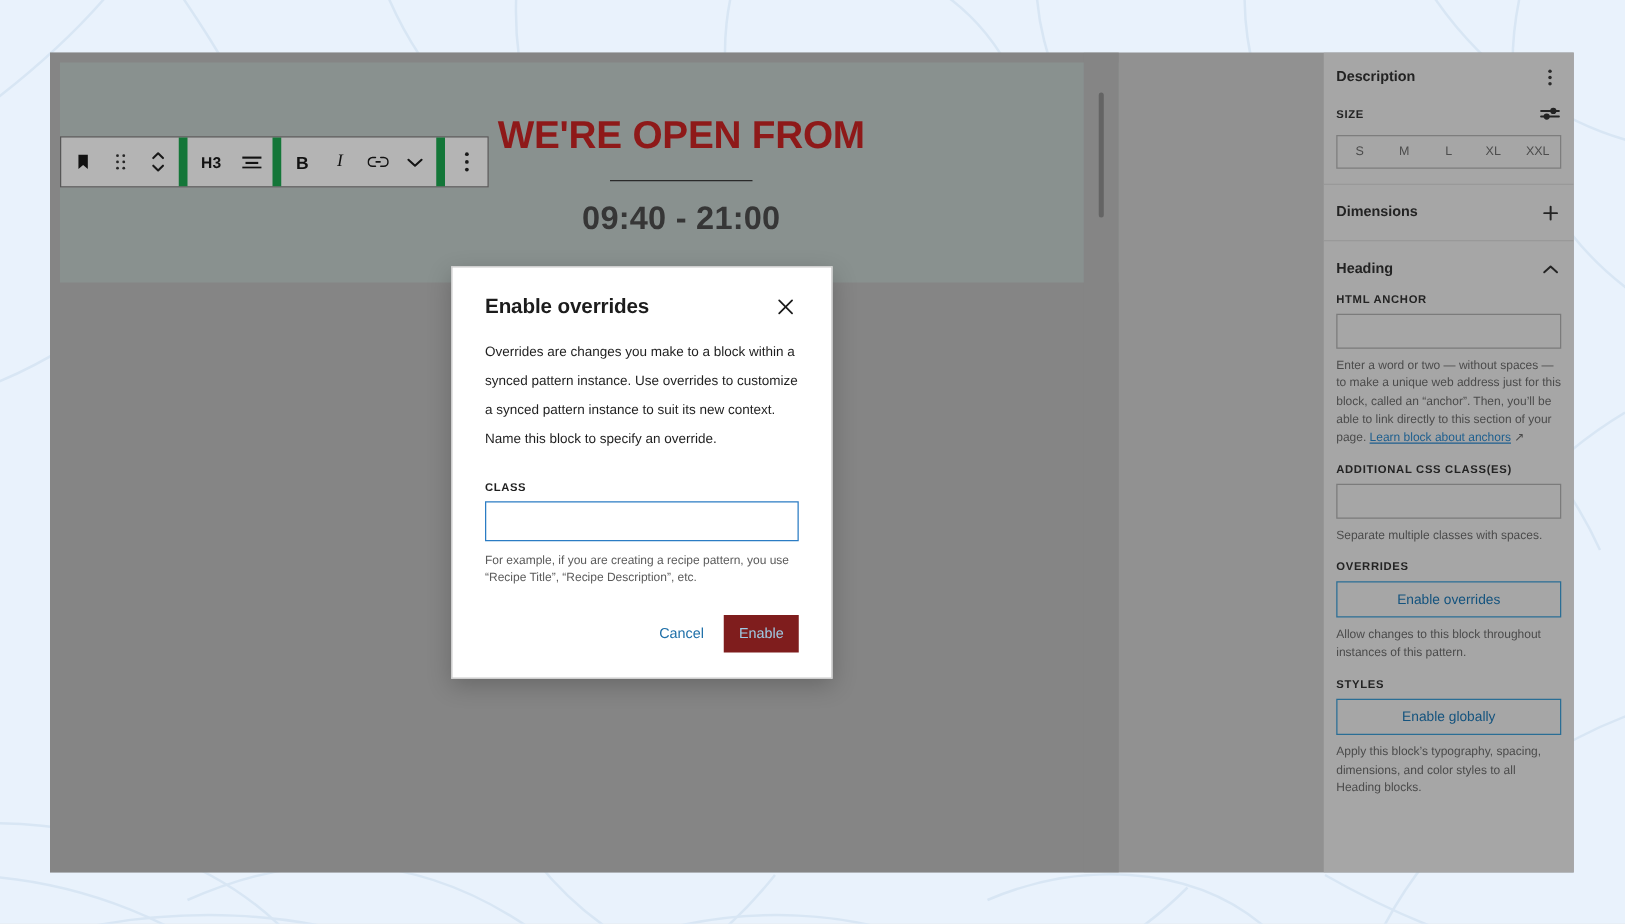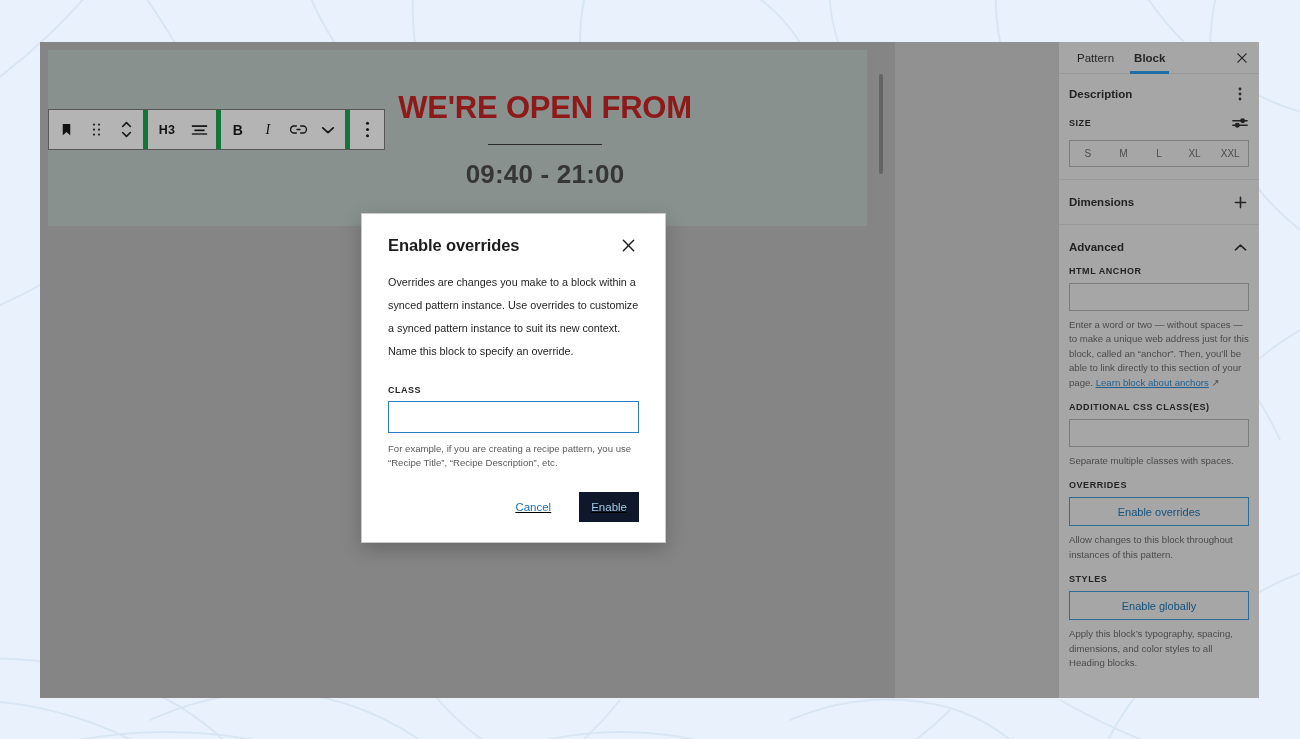--- a/index.html
+++ b/index.html
@@ -90,21 +90,21 @@
     height: 41px;
     display: flex;
     align-items: stretch;
     background: #c4c4c4;
     border: 1px solid #5f5f5f;
     z-index: 40;
   }
   .tb-group {
     display: flex;
     align-items: center;
-    border-right: 5px solid #15803d;
+    border-right: 7px solid #15803d;
     padding: 0 2px;
   }
   .tb-group:last-child { border-right: none; }
   .tb-btn {
     width: 30px; height: 39px;
     display: flex; align-items: center; justify-content: center;
     color: #1a1a1a;
     cursor: pointer;
     background: transparent;
     border: none;
@@ -311,38 +311,37 @@
     margin: 9px 0 0 0;
     font-size: 9.6px;
     line-height: 14px;
     color: #5b5b5b;
   }
   #dialog-actions {
     margin-top: 22px;
     display: flex;
     align-items: center;
     justify-content: flex-end;
-    gap: 16px;
-    text-decoration: underline;
+    gap: 4px;
   }
   #btn-cancel {
     height: 30px;
     padding: 0 12px;
     background: transparent;
     border: none;
     color: #1e6fa8;
     font-size: 11.5px;
     cursor: pointer;
     font-family: "Liberation Sans", sans-serif;
   }
   #btn-enable {
     height: 30px;
     min-width: 52px;
     padding: 0 12px;
-    background: #0f172a;
+    background: #7f1d1d;
     border: none;
     color: #9fcbe4;
     font-size: 11.5px;
     cursor: pointer;
     font-family: "Liberation Sans", sans-serif;
   }
 </style>
 </head>
 <body>
 
@@ -486,30 +485,20 @@
       <div id="dialog-actions">
         <button id="btn-cancel">Cancel</button>
         <button id="btn-enable">Enable</button>
       </div>
     </div>
 
   </div>
 
   <div id="sidebar">
 
-    <div id="sb-tabs">
-      <div class="sb-tab">Pattern</div>
-      <div class="sb-tab active">Block</div>
-      <div id="sb-close">
-        <svg width="12" height="12" viewBox="0 0 16 16" fill="none" stroke="#1f1f1f" stroke-width="1.5" stroke-linecap="round">
-          <path d="M2.5 2.5 L13.5 13.5"></path>
-            <path d="M13.5 2.5 L2.5 13.5"></path>
-        </svg>
-      </div>
-    </div>
 
     <div class="sb-section">
       <div class="sb-section-head">
         <span class="sb-section-title">Description</span>
         <span class="sb-head-icon">
           <svg width="4" height="14" viewBox="0 0 4 14" fill="#2b2b2b">
             <circle cx="2" cy="2" r="1.4"></circle>
               <circle cx="2" cy="7" r="1.4"></circle>
               <circle cx="2" cy="12" r="1.4"></circle>
           </svg>
@@ -544,21 +533,21 @@
           <svg width="13" height="13" viewBox="0 0 14 14" fill="none" stroke="#242424" stroke-width="1.7" stroke-linecap="round">
             <path d="M7 1.5 V12.5"></path>
               <path d="M1.5 7 H12.5"></path>
           </svg>
         </span>
       </div>
     </div>
 
     <div class="sb-section no-border" style="padding-top:12px;">
       <div class="sb-section-head">
-        <span class="sb-section-title">Advanced</span>
+        <span class="sb-section-title">Heading</span>
         <span class="sb-head-icon">
           <svg width="13" height="9" viewBox="0 0 14 9" fill="none" stroke="#242424" stroke-width="1.7" stroke-linecap="round" stroke-linejoin="round">
             <polyline points="1.5,7 7,2 12.5,7"></polyline>
           </svg>
         </span>
       </div>
 
       <div style="height:9px"></div>
       <div class="sb-sublabel">HTML ANCHOR</div>
       <input class="sb-field" type="text" style="">

